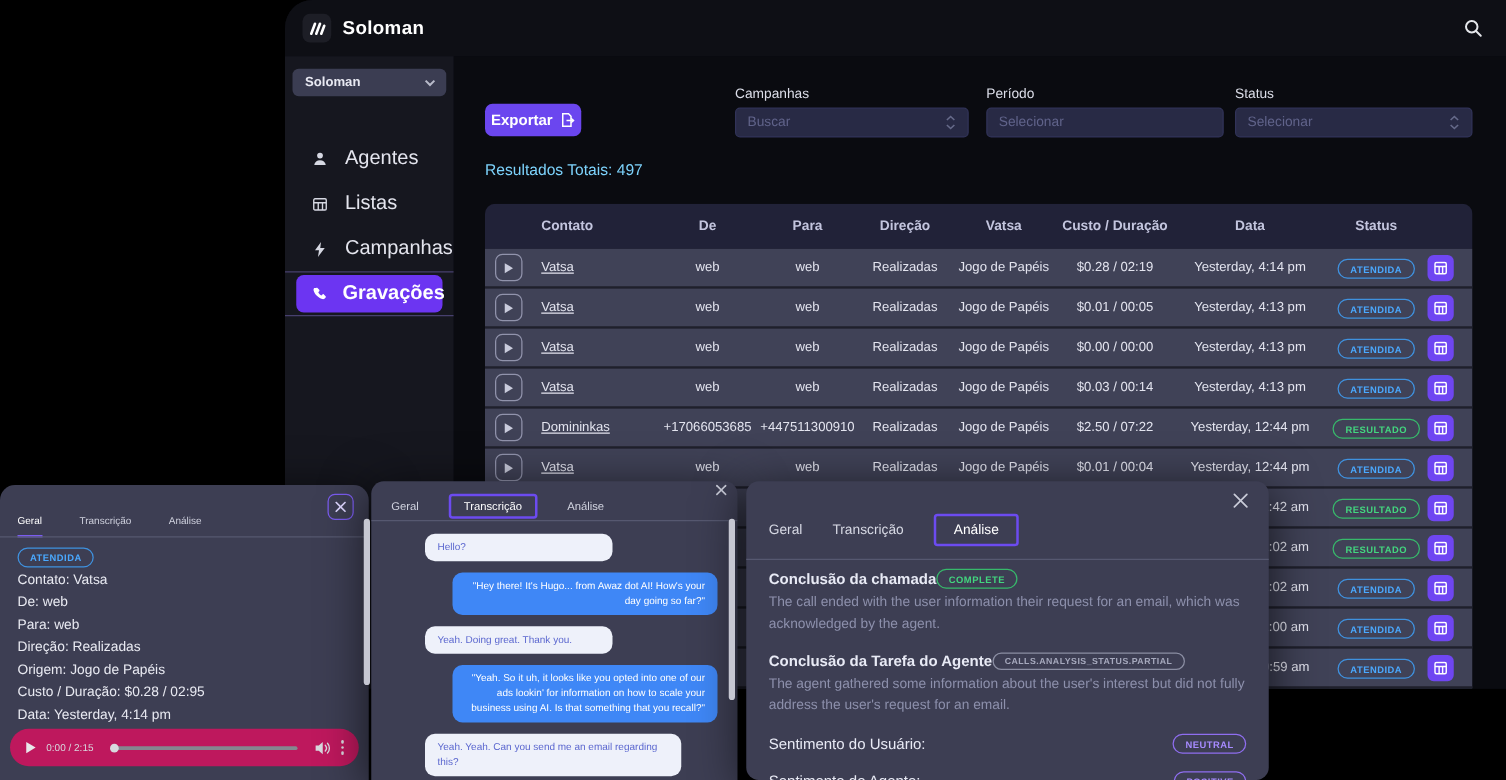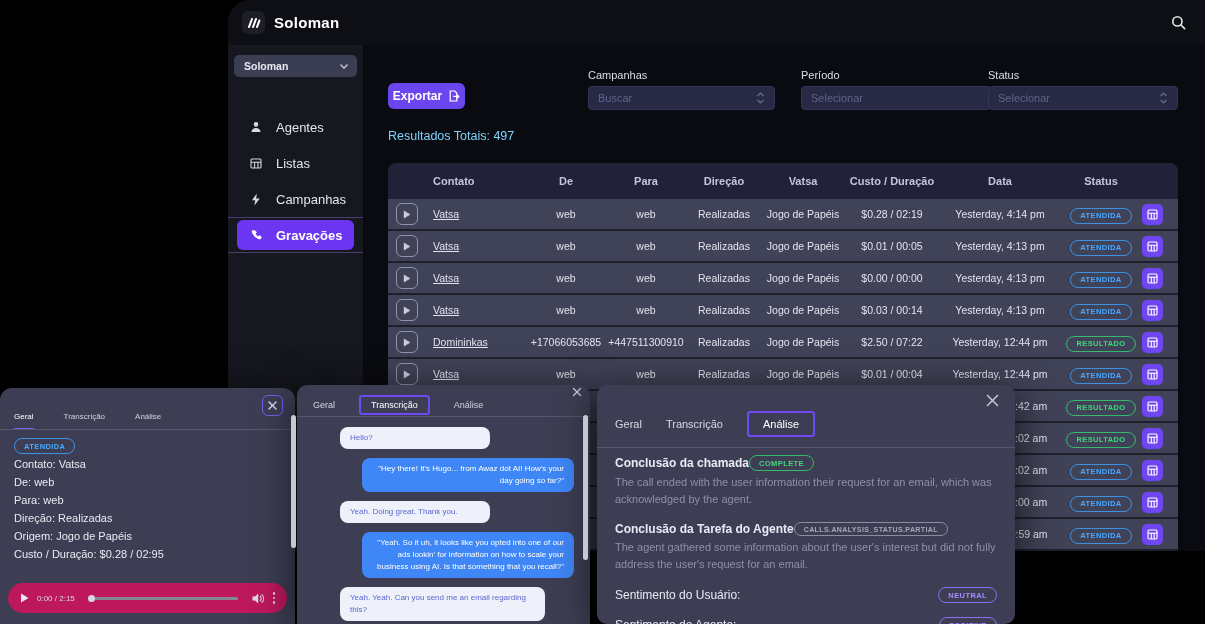--- a/index.html
+++ b/index.html
@@ -21,38 +21,38 @@
   .flag { width:21px; height:14px; border-radius:2px; overflow:hidden; display:block; }
   .avatar-btn { width:27px; height:27px; border-radius:50%; display:flex; align-items:center; justify-content:center; background:transparent; border:none; }
 
   
   .sidebar { position:absolute; left:0; top:45px; width:135px; bottom:0; background:#16171f; }
   .workspace-select { position:absolute; left:6px; top:10px; width:123px; height:22px; background:#3b3d52;
     border-radius:5px; display:flex; align-items:center; justify-content:space-between; padding:0 8px 0 10px; cursor:pointer; }
   .workspace-select span { color:#e8e9f2; font-size:10.5px; font-weight:700; }
   #sidebar-nav { position:absolute; left:0; top:64px; right:0; }
   .nav-item { height:36px; display:flex; align-items:center; gap:13px; padding-left:21px; cursor:pointer; }
-  .nav-item .nav-label { color:#e4e5ee; font-size:13px; }
+  .nav-item .nav-label { color:#e4e5ee; font-size:16px; }
   .nav-icon { width:14px; display:flex; justify-content:center; }
   .nav-divider { height:1px; background:#47406e; }
   .nav-item.active { height:30px; margin:2px 9px; padding-left:12px; background:#6c35f2; border-radius:6px; }
   .nav-item.active .nav-label { color:#fff; font-weight:600; }
 
   
   .main { position:absolute; left:135px; top:45px; right:0; bottom:0; background:#0a0b10; }
   .export-btn { position:absolute; left:25px; top:38px; width:77px; height:26px; background:#6b46ef; color:#fff;
     font-size:12px; font-weight:600; border:none; border-radius:6px; display:flex; align-items:center; justify-content:center; gap:6px; cursor:pointer;
     font-family:inherit; }
   .filter { position:absolute; top:24px; }
   .filter-label { color:#dcdee9; font-size:11px; margin-bottom:5px; }
   .filter-box { height:24px; background:#282a45; border:1px solid #313358; border-radius:4px;
     display:flex; align-items:center; justify-content:space-between; padding:0 9px; cursor:pointer; }
   .filter-box .ph { color:#60638a; font-size:11px; }
   .f-campanhas { left:225px; } .f-campanhas .filter-box { width:187px; }
-  .f-periodo { left:438px; } .f-periodo .filter-box { width:190px; }
+  .f-periodo { left:426px; } .f-periodo .filter-box { width:190px; }
   .f-status { left:625px; } .f-status .filter-box { width:190px; }
   .results-total { position:absolute; left:25px; top:84px; color:#7dd3fc; font-size:12.5px; }
 
   
   .table { position:absolute; left:25px; top:118px; width:790px; bottom:0; border-radius:8px 8px 0 0; overflow:hidden; }
   .thead-row, .trow { display:grid; grid-template-columns:38px 100px 80px 80px 76px 82px 96px 120px 82px 36px; align-items:center; }
   .thead-row { height:36px; background:#212238; }
   .th { color:#c3c5de; font-size:11px; font-weight:600; text-align:center; }
   .th.left { text-align:left; padding-left:7px; }
   .trow { height:32px; background:#404257; border-bottom:2px solid #1f202c; }
@@ -608,20 +608,21 @@
     </div>
     <div class="hr ml-hr"></div>
     <span class="badge badge-info ml-badge">ATENDIDA</span>
     <div class="ml-fields" id="ml-fields">
         <p>Contato: Vatsa</p>
         <p>De: web</p>
         <p>Para: web</p>
         <p>Direção: Realizadas</p>
         <p>Origem: Jogo de Papéis</p>
         <p>Custo / Duração: $0.28 / 02:95</p>
+        <p>Data: Yesterday, 4:14 pm</p>
       </div>
     <div class="player">
       <svg width="9" height="10" viewBox="0 0 9 10">
           <polygon points="1,0.5 8.5,5 1,9.5" fill="#e8e8ea"></polygon>
         </svg>
       <span class="player-time">0:00 / 2:15</span>
       <span class="player-track">
           <span class="player-dot"></span>
         </span>
       <svg width="13" height="11" viewBox="0 0 13 11">

